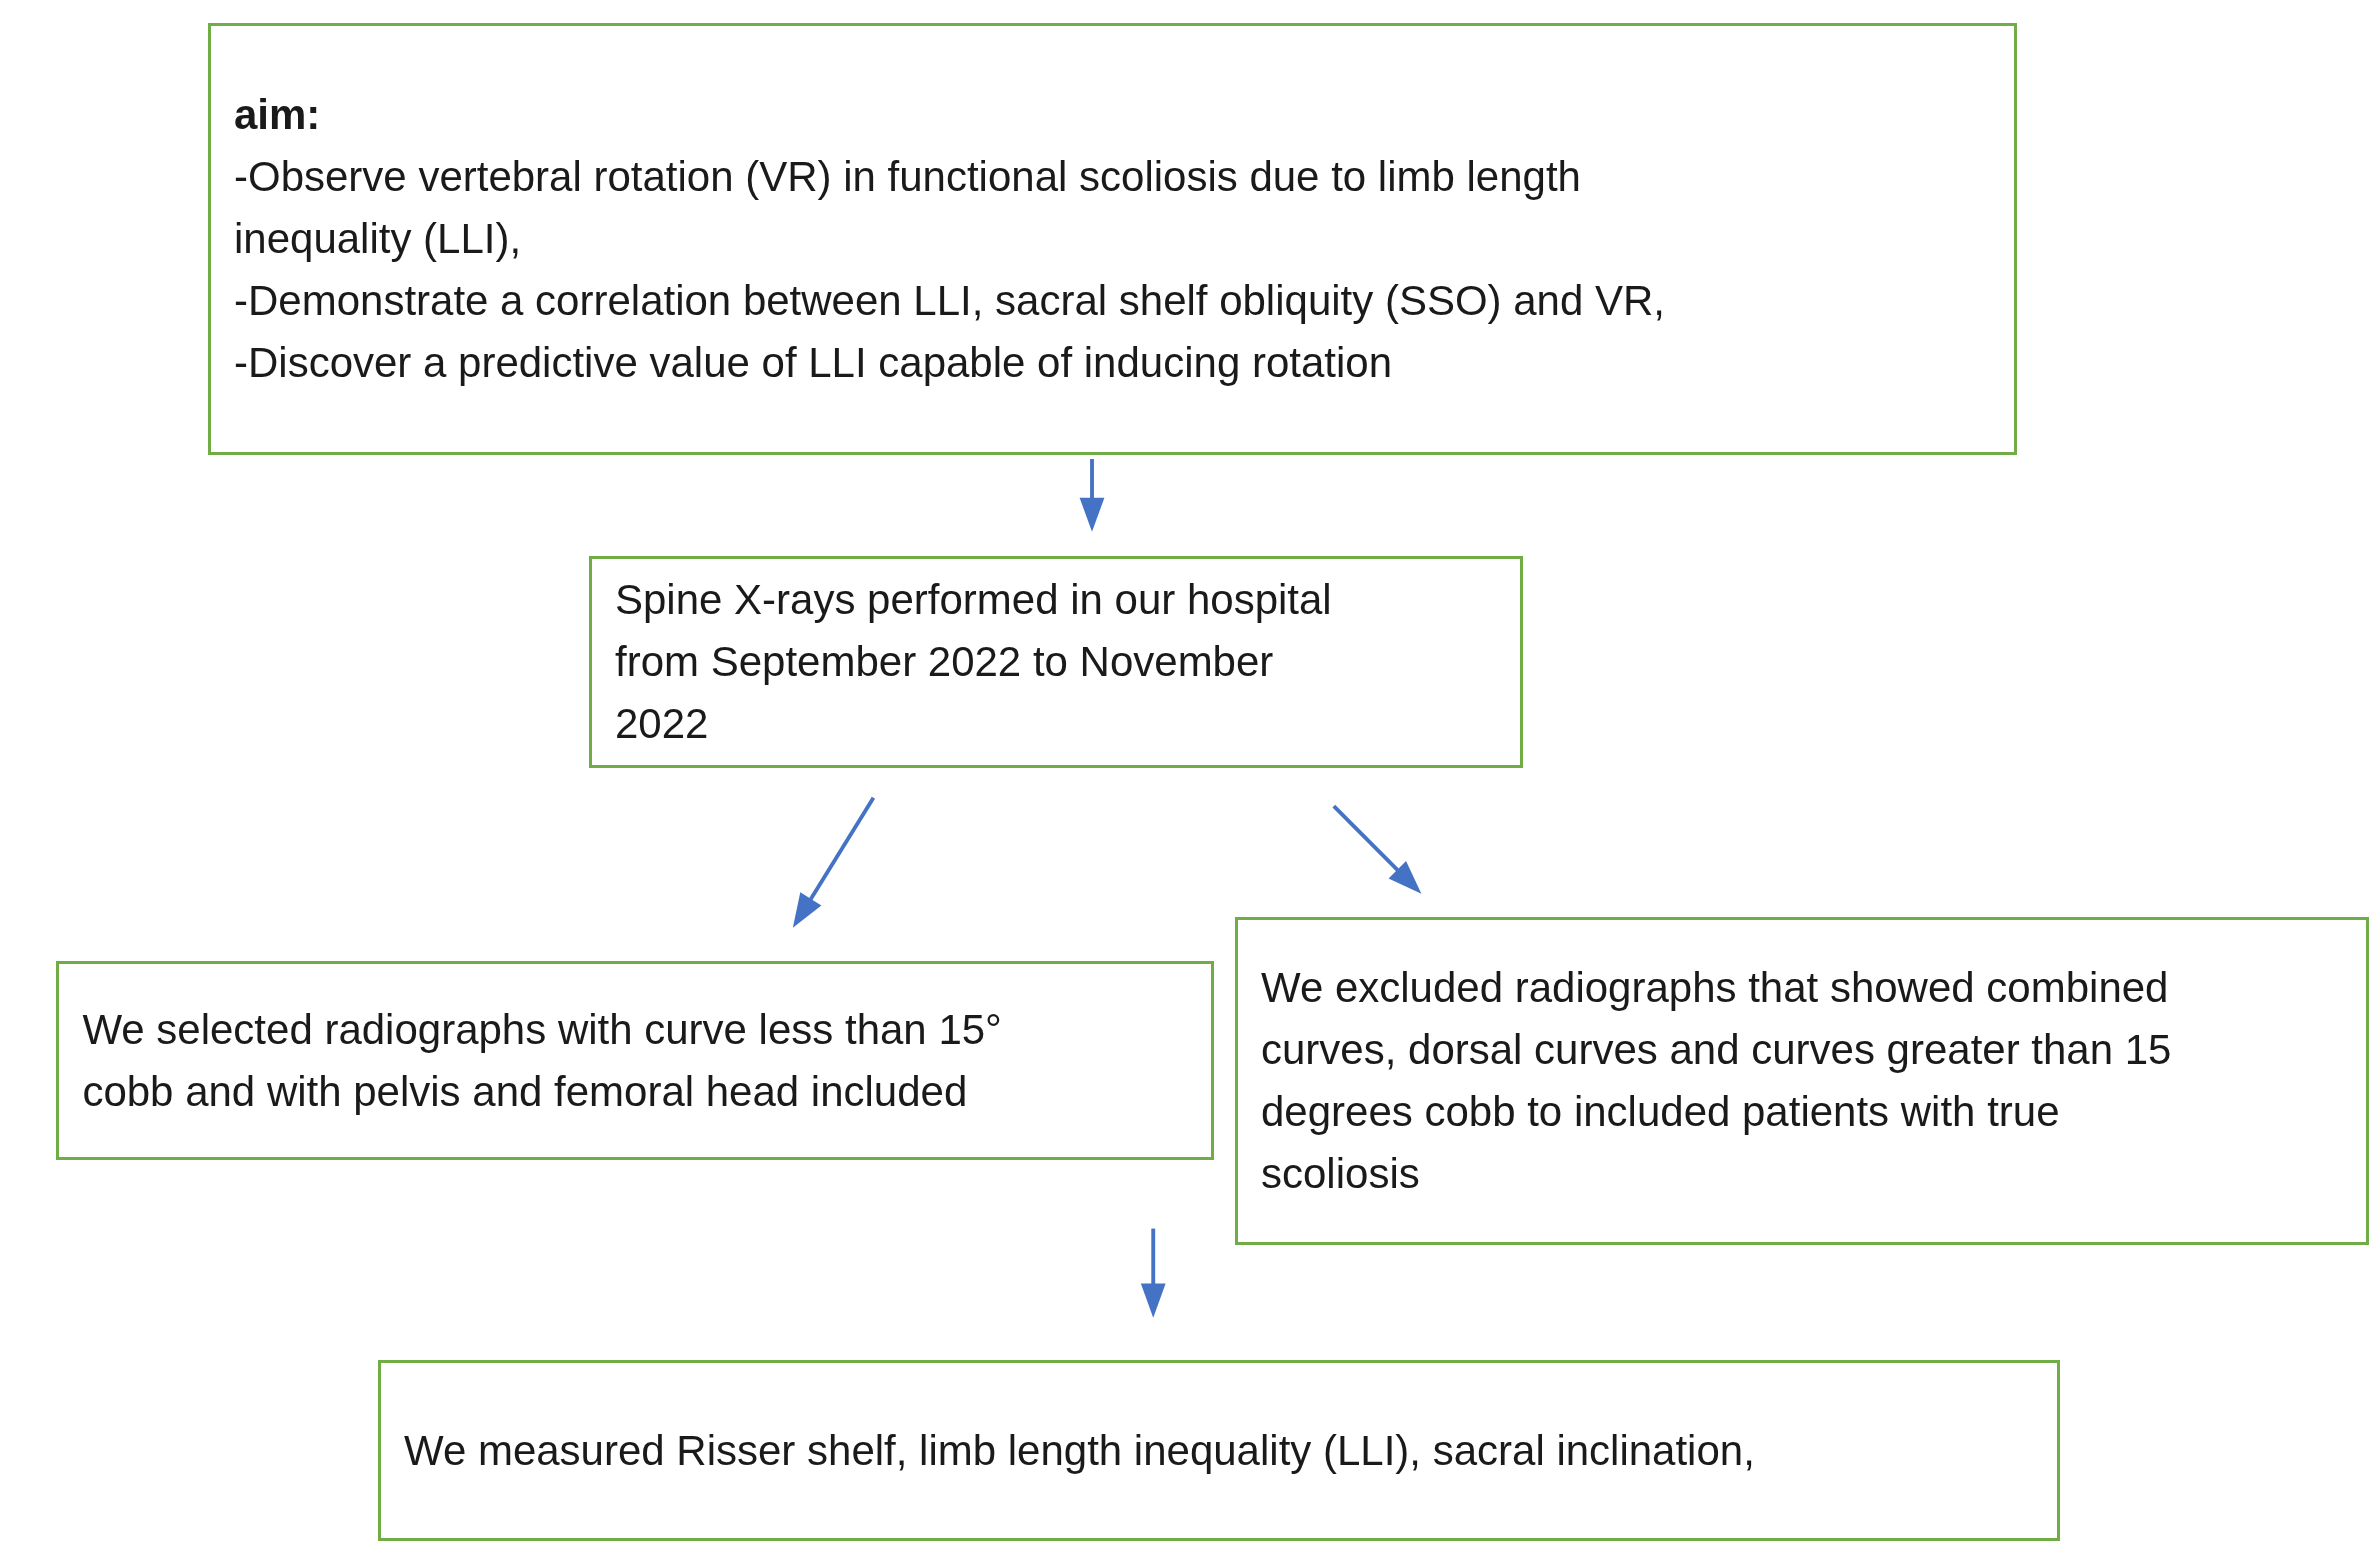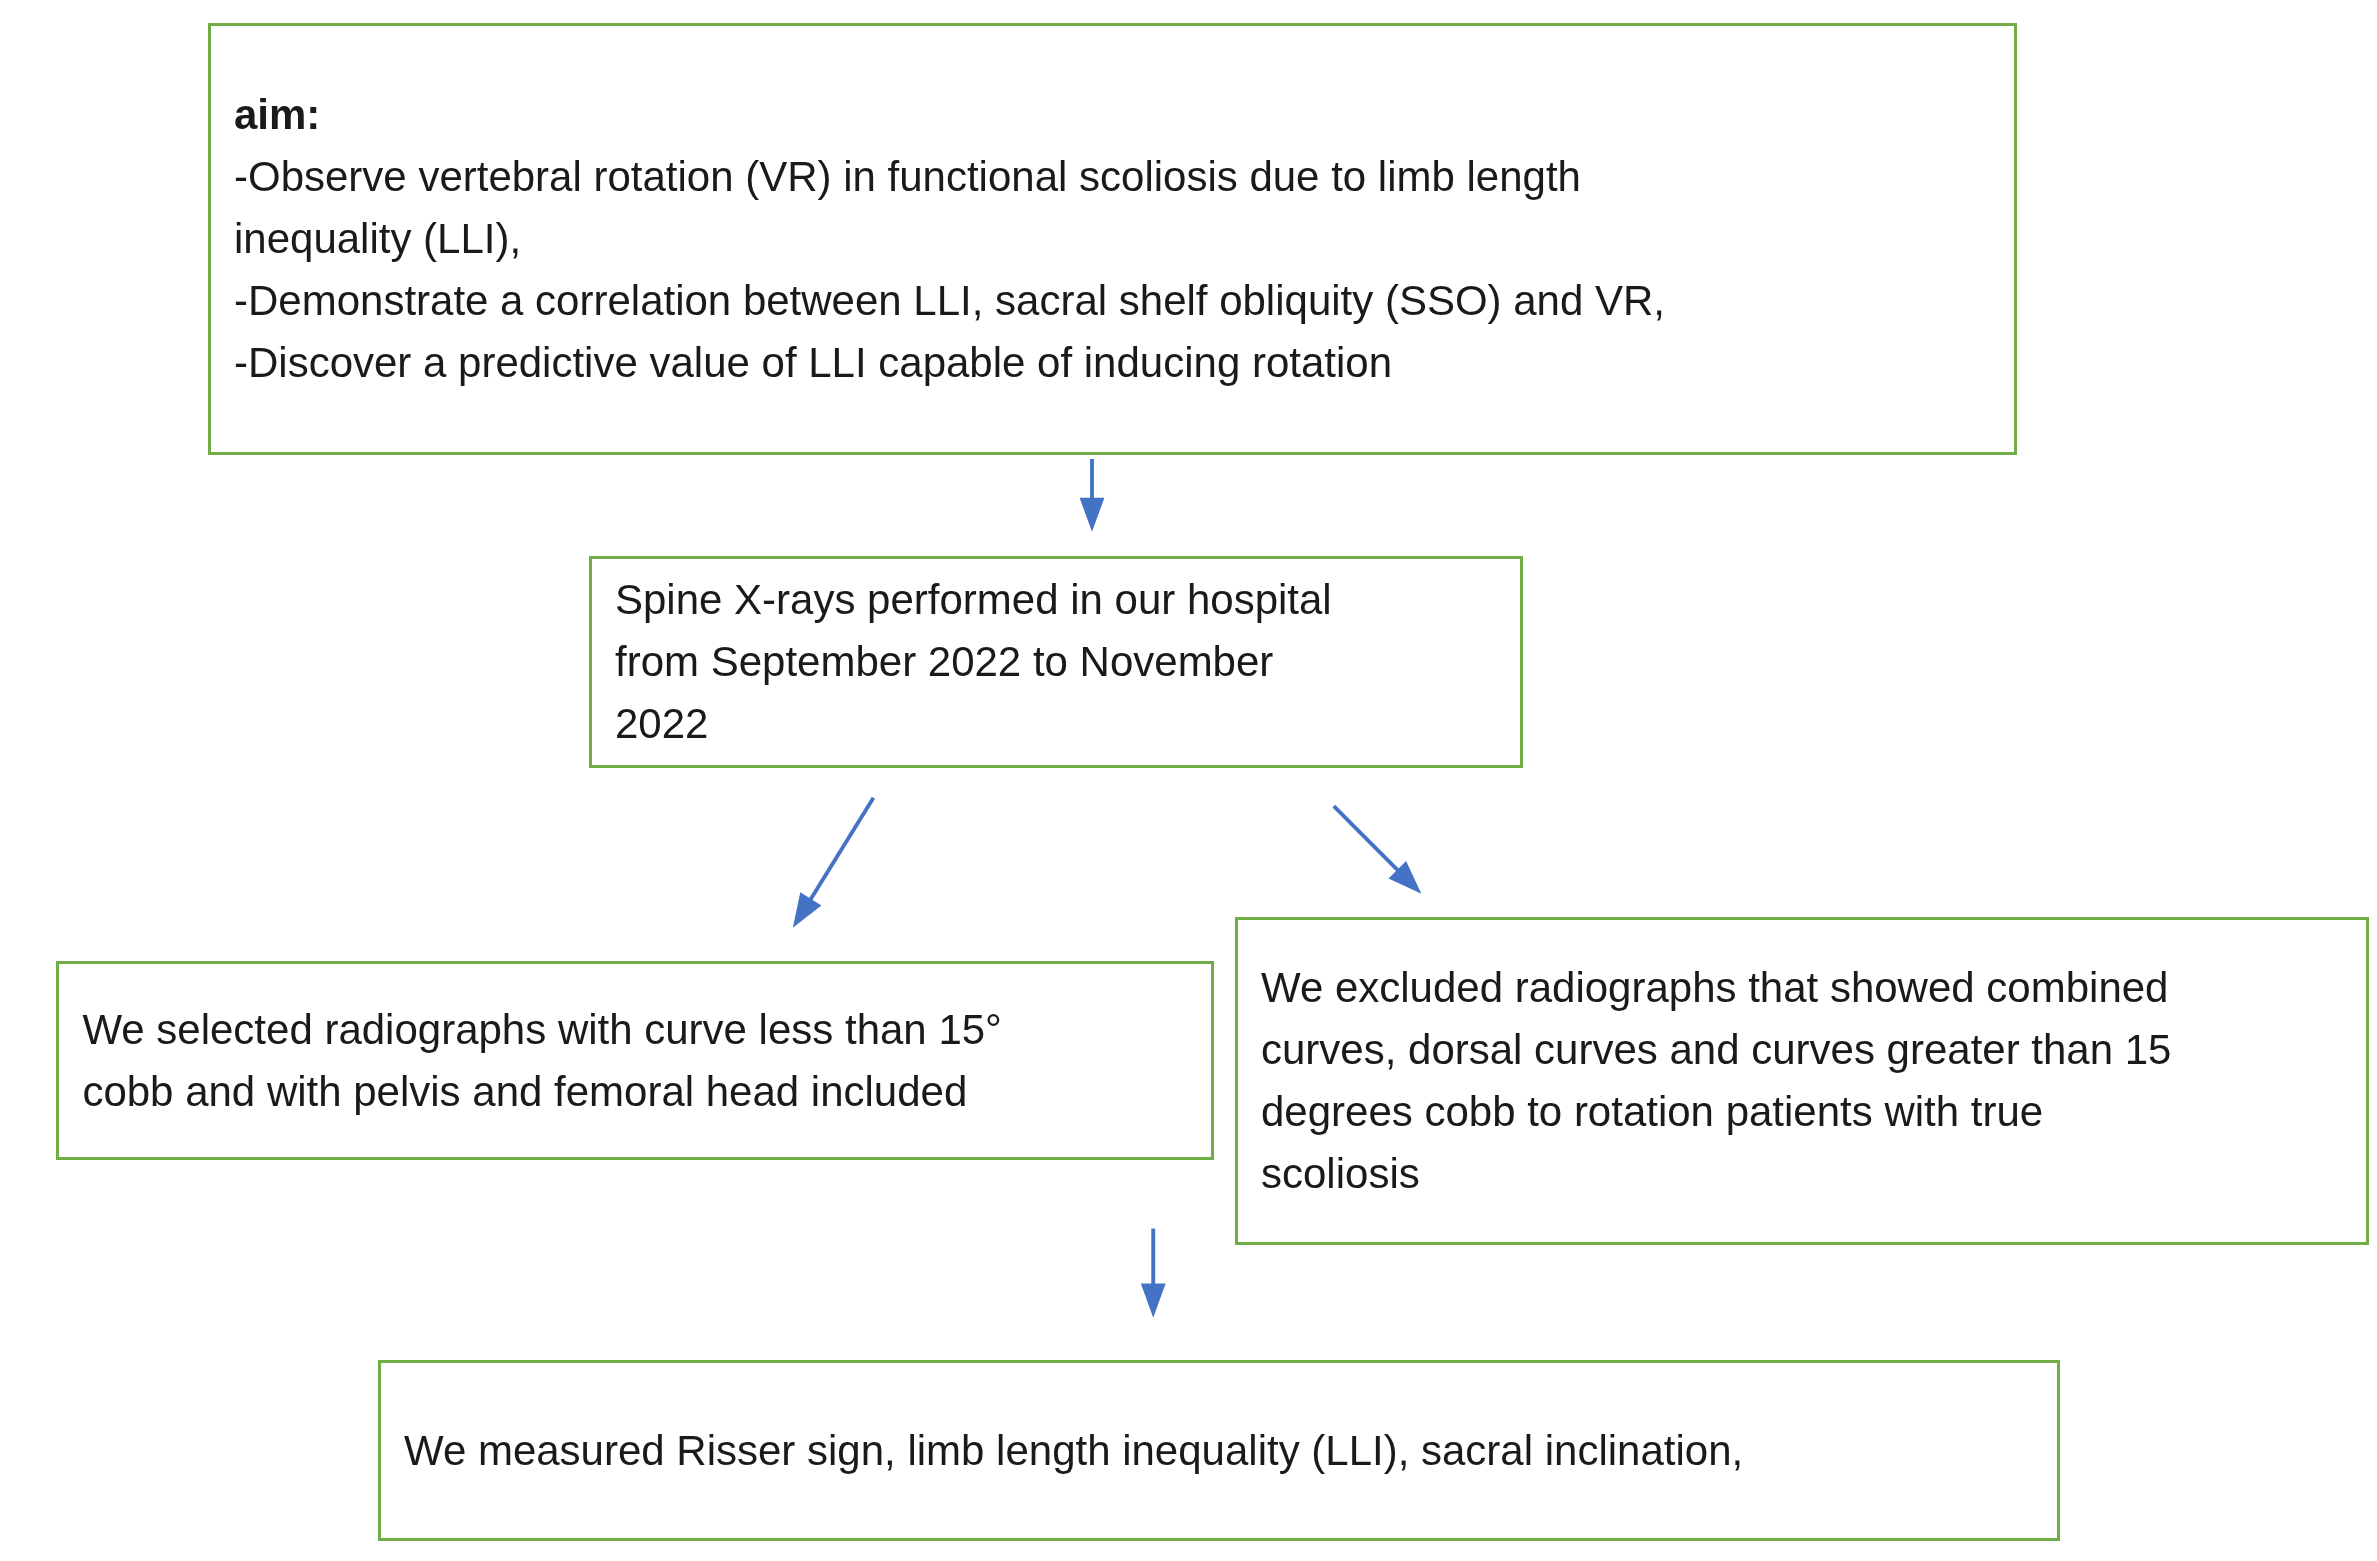--- a/index.html
+++ b/index.html
@@ -69,26 +69,26 @@
   </div>
 
   <div class="box" id="box-selected">
     <div>We selected radiographs with curve less than 15°</div>
     <div>cobb and with pelvis and femoral head included</div>
   </div>
 
   <div class="box" id="box-excluded">
     <div>We excluded radiographs that showed combined</div>
     <div>curves, dorsal curves and curves greater than 15</div>
-    <div>degrees cobb to rotation patients with true</div>
+    <div>degrees cobb to included patients with true</div>
     <div>scoliosis</div>
   </div>
 
   <div class="box" id="box-measured">
-    <div>We measured Risser sign, limb length inequality (LLI), sacral inclination,</div>
+    <div>We measured Risser shelf, limb length inequality (LLI), sacral inclination,</div>
   </div>
 
   <svg class="arrow-layer" viewBox="0 0 3067 2015" aria-hidden="true">
     <g>
       <line class="arrow-line" x1="1409" y1="592" x2="1409" y2="648"></line>
       <polygon class="arrow-head" points="1393,642 1425,642 1409,686"></polygon>
     </g>
     <g>
       <line class="arrow-line" x1="1127" y1="1029" x2="1046" y2="1160"></line>
       <polygon class="arrow-head" points="1032.6,1151.2 1059.8,1168.0 1023,1197"></polygon>

